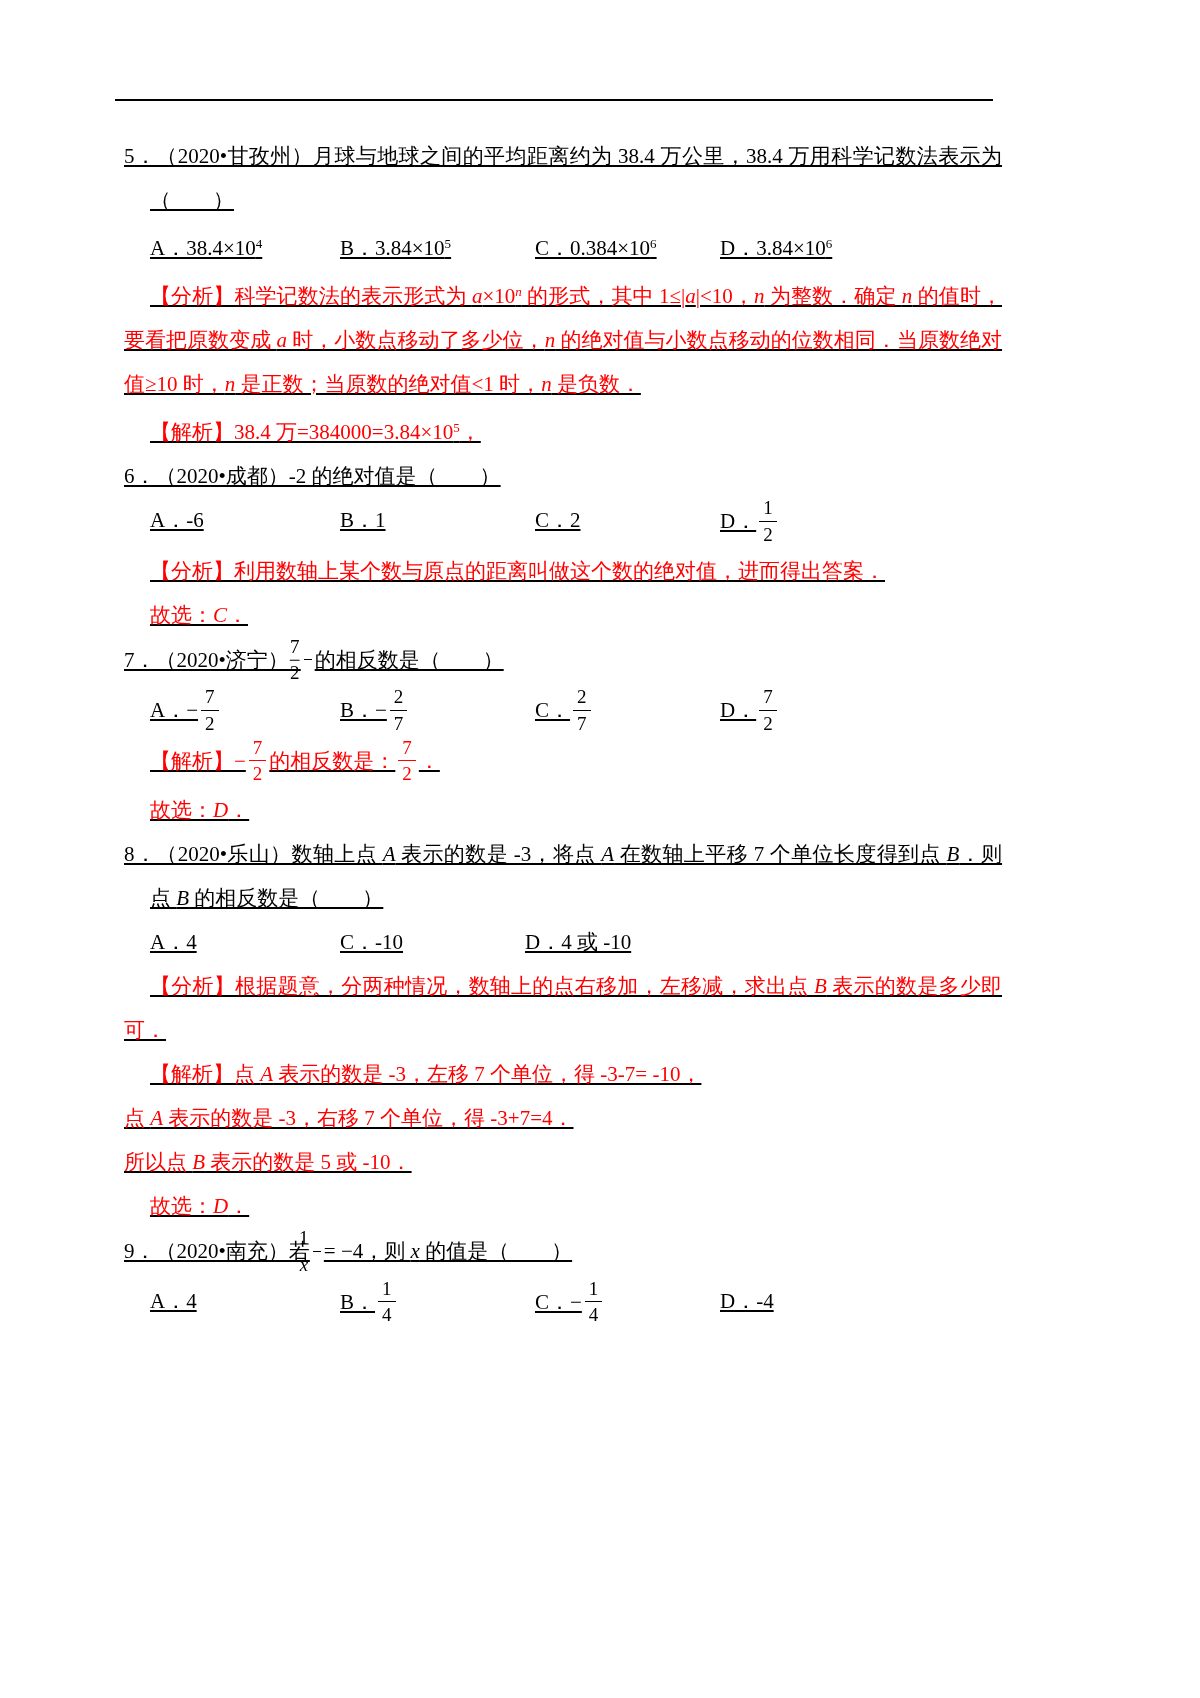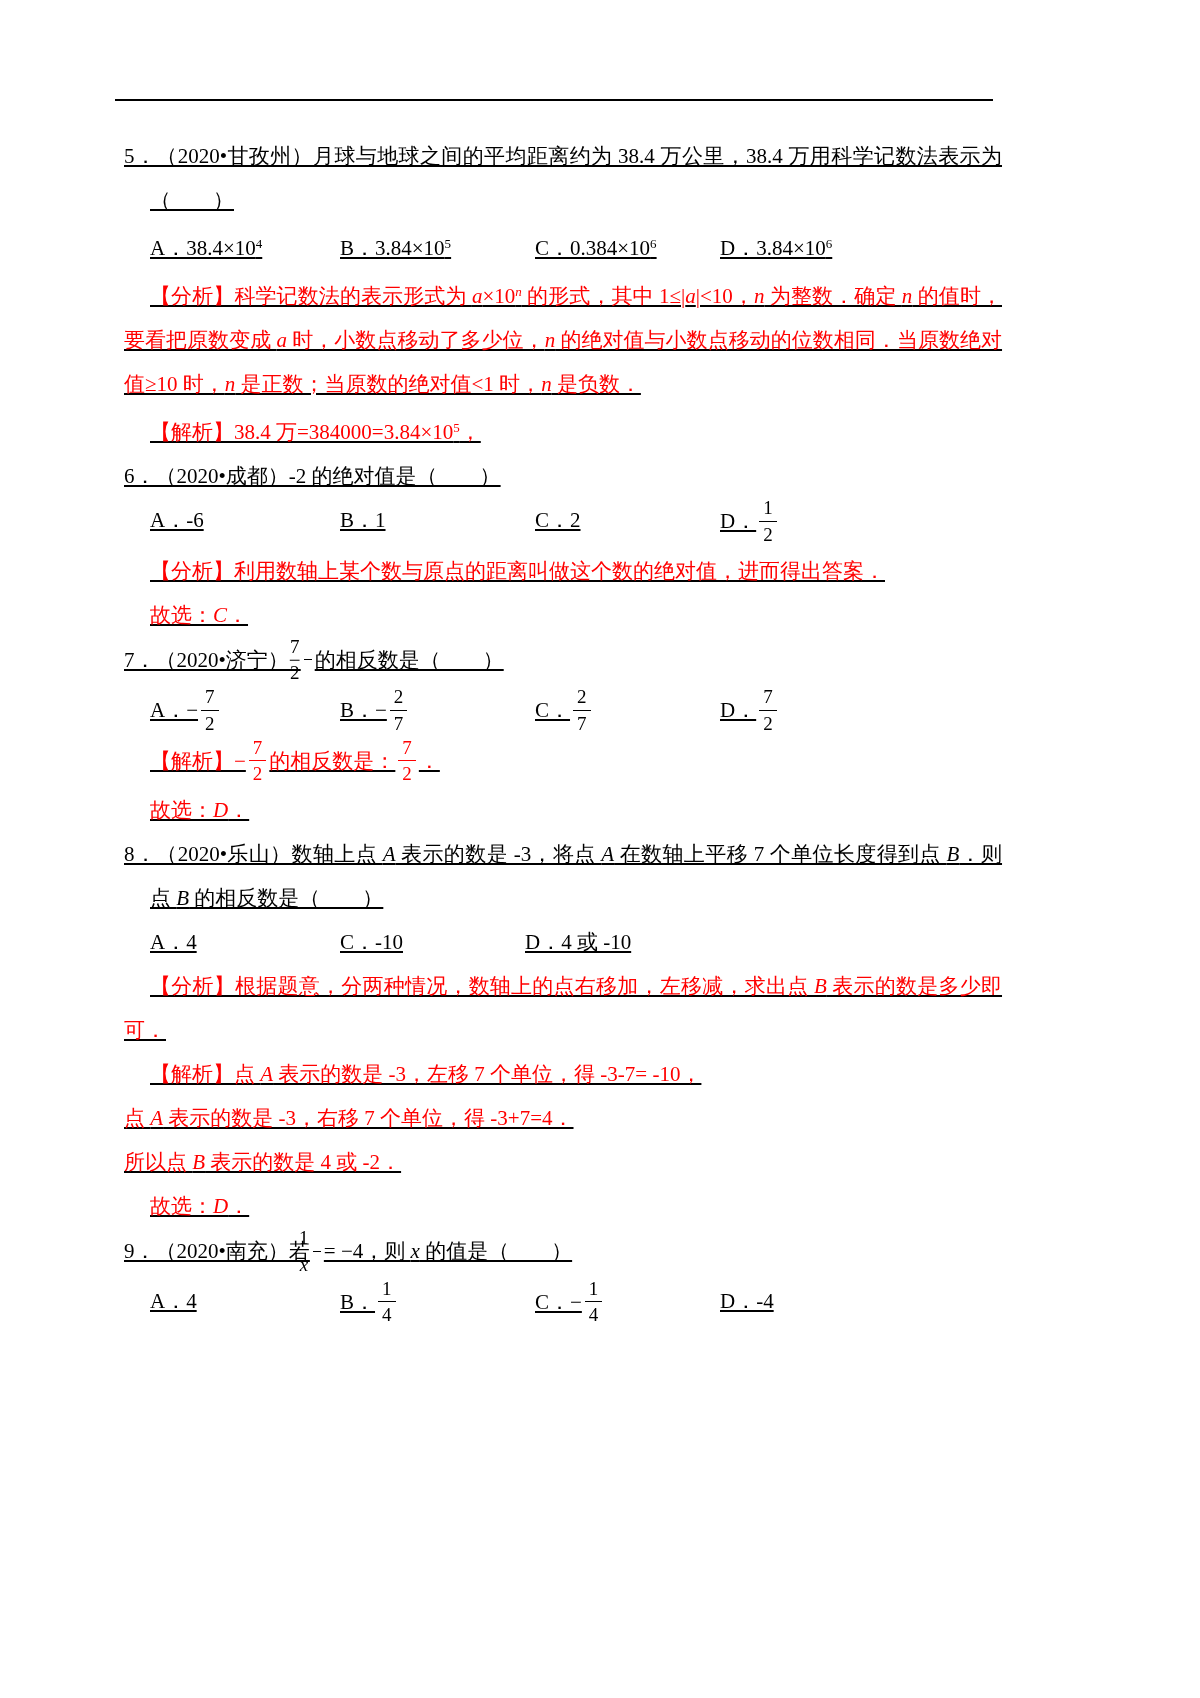--- a/index.html
+++ b/index.html
@@ -145,21 +145,21 @@
     <section>
       <p class="stem"><span>8．（2020•乐山）数轴上点 </span><span class="it">A</span><span> 表示的数是 -3，将点 </span><span class="it">A</span><span> 在数轴上平移 7 个单位长度得到点 </span><span class="it">B</span><span>．则点 </span><span class="it">B</span><span> 的相反数是（　　）</span></p>
       <div class="opts">
         <span class="opt-a"><span>A．4</span></span>
         <span class="opt-c"><span>C．-10</span></span>
         <span class="opt-d"><span>D．4 或 -10</span></span>
       </div>
       <p class="para indent red"><span>【分析】根据题意，分两种情况，数轴上的点右移加，左移减，求出点 </span><span class="it">B</span><span> 表示的数是多少即可．</span></p>
       <p class="line red"><span>【解析】点 </span><span class="it">A</span><span> 表示的数是 -3，左移 7 个单位，得 -3-7= -10，</span></p>
       <p class="para red"><span>点 </span><span class="it">A</span><span> 表示的数是 -3，右移 7 个单位，得 -3+7=4．</span></p>
-      <p class="para red"><span>所以点 </span><span class="it">B</span><span> 表示的数是 4 或 -2．</span></p>
+      <p class="para red"><span>所以点 </span><span class="it">B</span><span> 表示的数是 5 或 -10．</span></p>
       <p class="line red"><span>故选：</span><span class="it">D</span><span>．</span></p>
     </section>
 
     <section>
       <p class="stem"><span>9．（2020•南充）若</span><span class="frac">
             <span class="fnum">1</span>
             <span class="fden it">x</span>
           </span><span>= −4，则 </span><span class="it">x</span><span> 的值是（　　）</span></p>
       <div class="opts">
         <span class="opt-a"><span>A．4</span></span>

